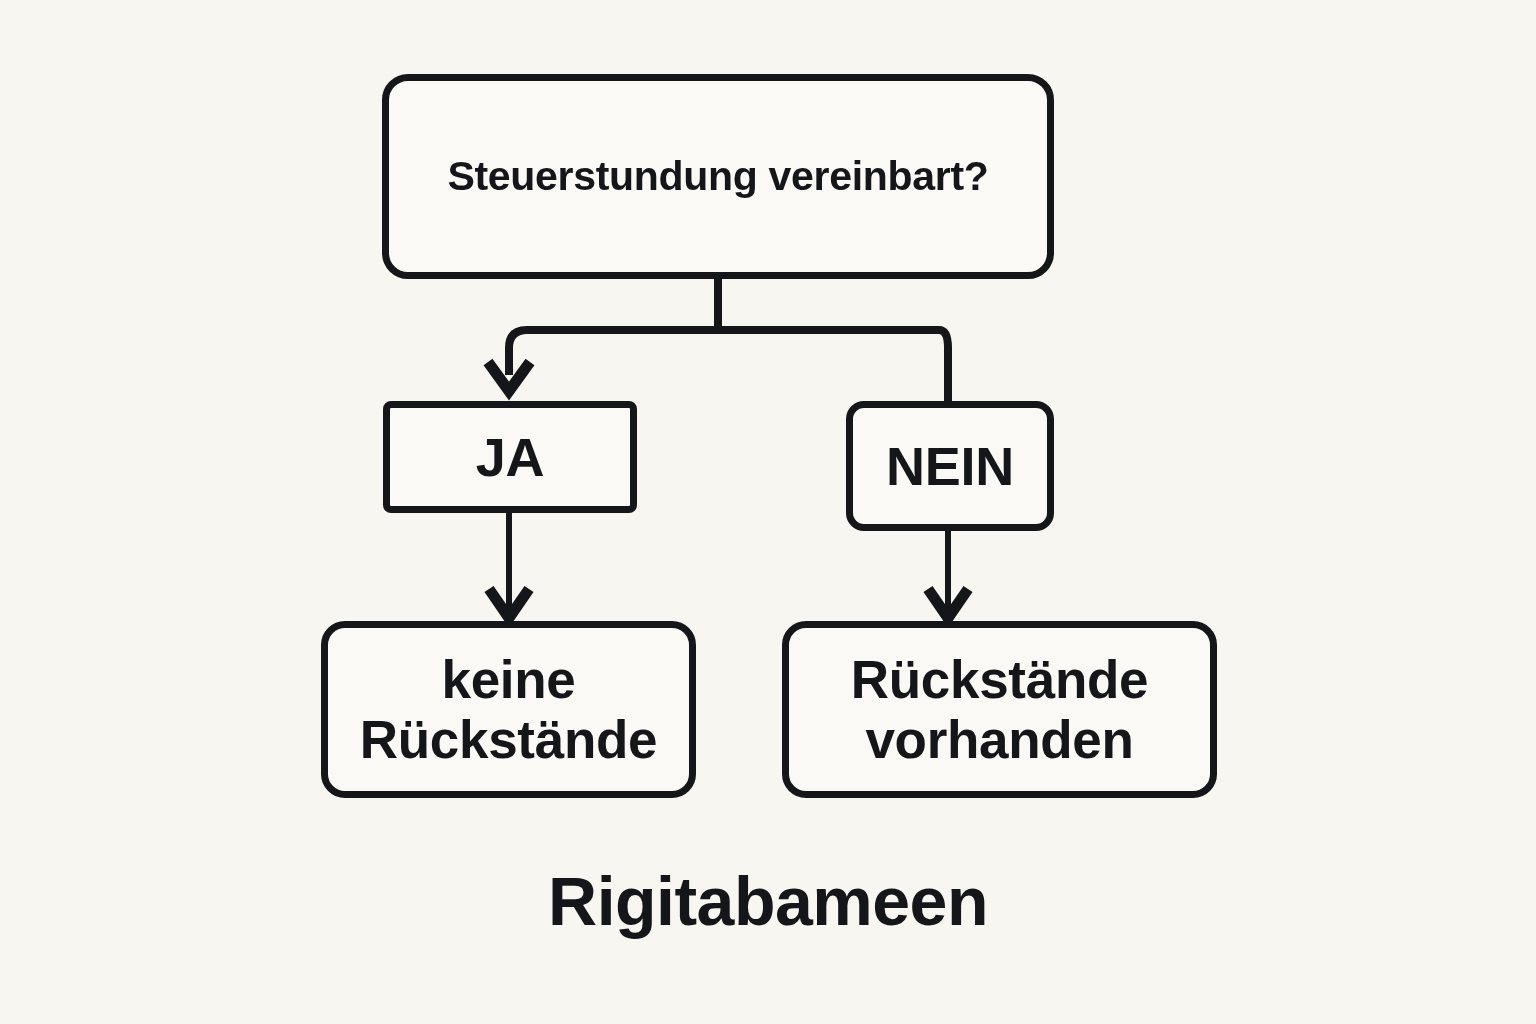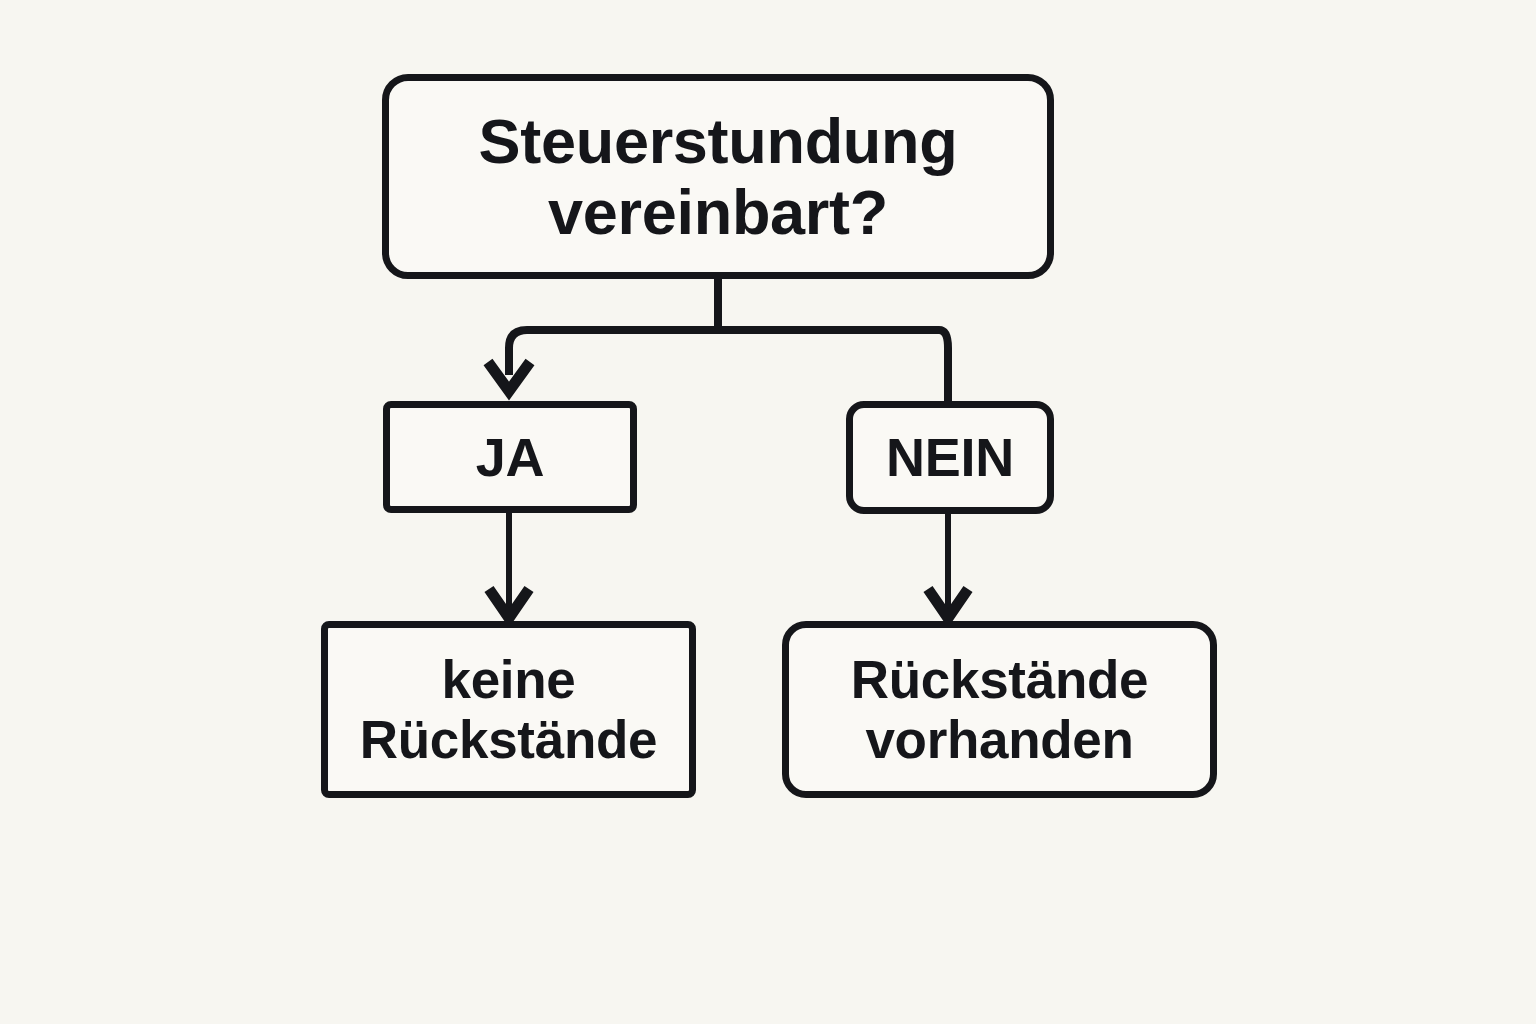--- a/index.html
+++ b/index.html
@@ -33,47 +33,47 @@
     font-weight: bold;
     line-height: 1.12;
     letter-spacing: -0.3px;
     z-index: 3;
   }
   #node-root {
     left: 382px;
     top: 74px;
     width: 672px;
     height: 205px;
-    font-size: 63px;
+    font-size: 41px;
     border-radius: 26px;
     padding: 12px 22px;
   }
   #node-yes {
     left: 383px;
     top: 401px;
     width: 254px;
     height: 112px;
     font-size: 54px;
     border-radius: 8px;
   }
   #node-no {
     left: 846px;
     top: 401px;
     width: 208px;
-    height: 113px;
+    height: 130px;
     font-size: 54px;
     border-radius: 18px;
   }
   #node-yes-outcome {
     left: 321px;
     top: 621px;
     width: 375px;
     height: 177px;
     font-size: 53px;
-    border-radius: 8px;
+    border-radius: 24px;
     padding: 0 14px;
   }
   #node-no-outcome {
     left: 782px;
     top: 621px;
     width: 435px;
     height: 177px;
     font-size: 53px;
     border-radius: 24px;
     padding: 0 14px;
@@ -142,14 +142,15 @@
   <div class="node" id="node-yes-outcome">
     <span class="label">keine
 Rückstände</span>
   </div>
 
   <div class="node" id="node-no-outcome">
     <span class="label">Rückstände
 vorhanden</span>
   </div>
 
+  <div id="caption">Rigitabameen</div>
 
 </div>
 
 </body></html>

